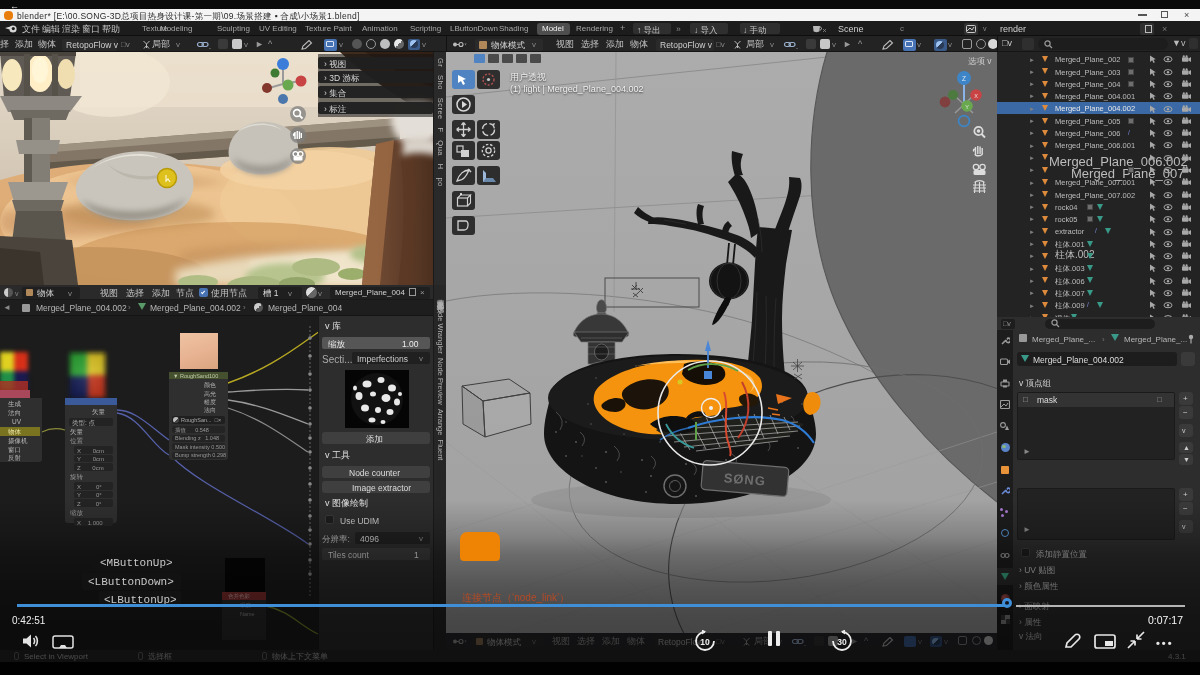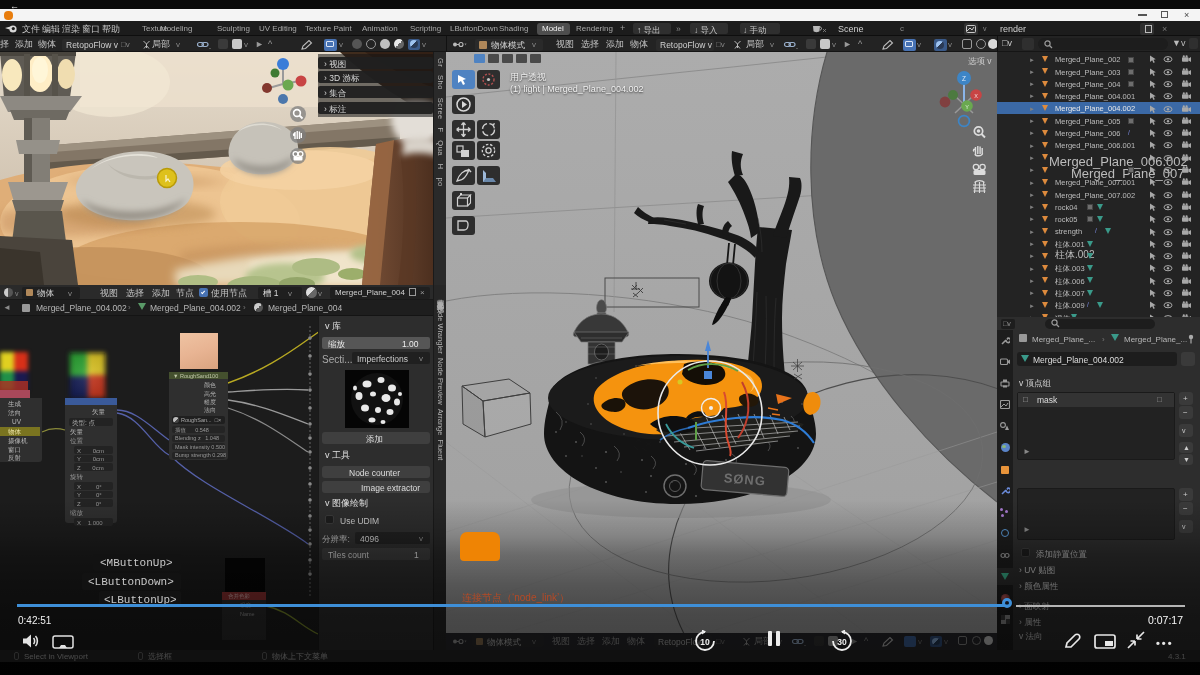--- a/index.html
+++ b/index.html
@@ -9,20 +9,21 @@
 .btn{position:absolute;background:#3f3f3f;border-radius:3px;color:#d6d6d6;font-size:9px;text-align:center}
 svg{position:absolute;display:block}
 </style></head><body>
 <div id="stage">
 
 <div class="abs" style="left:0;top:0;width:1200px;height:9px;background:#0a0a0a"></div>
 <div class="abs" style="left:10px;top:1px;color:#e8e8e8;font-size:9px">←</div>
 
 <div class="abs" style="left:0;top:9px;width:1200px;height:12px;background:#f4f4f4"></div>
 <div class="abs" style="left:4px;top:10.5px;width:9px;height:9px;background:#e87d0d;border-radius:4px"></div>
+<div class="abs" style="left:17px;top:11px;color:#2a2a2a;font-size:8.5px;white-space:nowrap;letter-spacing:0.3px">blender* [E:\00.SONG-3D总项目热身设计课-第一期\09.场景搭建 ▪ 合成\小场景1.blend]</div>
 <div class="abs" style="left:1138px;top:14px;width:9px;height:1.5px;background:#555"></div>
 <div class="abs" style="left:1161px;top:11px;width:7px;height:7px;border:1.2px solid #555"></div>
 <div class="abs" style="left:1184px;top:10px;color:#444;font-size:9px">×</div>
 
 <div class="abs" style="left:0;top:21px;width:1200px;height:15px;background:#1c1c1c;border-bottom:1px solid #0e0e0e"></div>
 <div id="topmenus">
 <svg class="abs" style="left:5px;top:24px" width="13" height="10" viewBox="0 0 13 10">
         <circle cx="8" cy="5" r="3.6" fill="#d8d8d8"></circle>
         <circle cx="8.3" cy="4.6" r="1.6" fill="#1c1c1c"></circle>
         <path d="M0 4 L6.5 2.2 L4.5 5.5 Z" fill="#d8d8d8"></path>
@@ -477,21 +478,21 @@
         <ellipse cx="10" cy="18" rx="2" ry="2.5"></ellipse>
         <ellipse cx="55" cy="24" rx="2" ry="2"></ellipse>
       </g>
 </svg>
 <div class="abs btn" style="left:322px;top:147px;width:108px;height:12px"></div>
 <div class="t" style="left:366px;top:149.5px;color:#ddd;font-size:8.5px">添加</div>
 <div class="t" style="left:325px;top:166px;color:#e0e0e0;font-size:9px">v 工具</div>
 <div class="abs btn" style="left:322px;top:181px;width:108px;height:12px"></div>
 <div class="t" style="left:349px;top:183.5px;color:#ddd;font-size:8.5px">Node counter</div>
 <div class="abs btn" style="left:322px;top:196px;width:108px;height:12px"></div>
-<div class="t" style="left:361px;top:198.5px;color:#ddd;font-size:8.5px">Image extractor</div>
+<div class="t" style="left:352px;top:198.5px;color:#ddd;font-size:8.5px">Image extractor</div>
 <div class="t" style="left:325px;top:214px;color:#e0e0e0;font-size:9px">v 图像绘制</div>
 <div class="abs" style="left:325px;top:230px;width:9px;height:9px;background:#1d1d1d;border:1px solid #3a3a3a;border-radius:2px"></div>
 <div class="t" style="left:340px;top:232px;color:#ccc;font-size:8.5px">Use UDIM</div>
 <div class="t" style="left:322px;top:250px;color:#bbb;font-size:8.5px">分辨率:</div>
 <div class="abs" style="left:355px;top:247px;width:75px;height:12px;background:#202020;border-radius:2px"></div>
 <div class="t" style="left:360px;top:249.5px;color:#ccc;font-size:8.5px">4096</div>
 <div class="t" style="left:419px;top:250px;color:#888;font-size:8px">v</div>
 <div class="abs" style="left:322px;top:263px;width:108px;height:12px;background:#3a3a3a;border-radius:2px"></div>
 <div class="t" style="left:328px;top:265.5px;color:#ccc;font-size:8.5px">Tiles count</div>
 <div class="t" style="left:414px;top:265.5px;color:#ddd;font-size:8.5px">1</div>
@@ -966,21 +967,21 @@
       <path d="M2 0.5 L2 7 L4.2 5.2 L5.5 8 L6.8 7.2 L5.5 4.8 L7.8 4.3 Z" fill="#a8a8a8"></path>
       <ellipse cx="20" cy="4.2" rx="4" ry="2.6" fill="none" stroke="#a8a8a8" stroke-width="1"></ellipse>
       <circle cx="20" cy="4.2" r="1.2" fill="#a8a8a8"></circle>
       <rect x="34" y="2.2" width="6.5" height="4.6" rx="0.8" fill="#a8a8a8"></rect>
       <path d="M40.5 3.4 L43 2 L43 7 L40.5 5.6 Z" fill="#a8a8a8"></path>
       <circle cx="35.8" cy="1.4" r="1.1" fill="#a8a8a8"></circle>
       <circle cx="38.6" cy="1.4" r="1.1" fill="#a8a8a8"></circle>
     </svg>
 <div class="t" style="left:32px;top:176.7px;color:#808080;font-size:6px">►</div>
 <div class="abs" style="left:45px;top:176.2px;width:0;height:0;border-left:3.8px solid transparent;border-right:3.8px solid transparent;border-top:6.5px solid #dd8a3d"></div>
-<div class="t" style="left:58px;top:176.4px;color:#bcbcbc;font-size:7.5px">strength</div>
+<div class="t" style="left:58px;top:176.4px;color:#bcbcbc;font-size:7.5px">extractor</div>
 <div class="t" style="left:98px;top:176.2px;color:#7a8ae0;font-size:6.5px">/</div>
 <div class="abs" style="left:108px;top:176.2px;width:0;height:0;border-left:3.8px solid transparent;border-right:3.8px solid transparent;border-top:6.5px solid #3a9a8a"></div>
 <svg class="abs" style="left:151px;top:175.5px" width="46" height="9" viewBox="0 0 46 9">
       <path d="M2 0.5 L2 7 L4.2 5.2 L5.5 8 L6.8 7.2 L5.5 4.8 L7.8 4.3 Z" fill="#a8a8a8"></path>
       <ellipse cx="20" cy="4.2" rx="4" ry="2.6" fill="none" stroke="#a8a8a8" stroke-width="1"></ellipse>
       <circle cx="20" cy="4.2" r="1.2" fill="#a8a8a8"></circle>
       <rect x="34" y="2.2" width="6.5" height="4.6" rx="0.8" fill="#a8a8a8"></rect>
       <path d="M40.5 3.4 L43 2 L43 7 L40.5 5.6 Z" fill="#a8a8a8"></path>
       <circle cx="35.8" cy="1.4" r="1.1" fill="#a8a8a8"></circle>
       <circle cx="38.6" cy="1.4" r="1.1" fill="#a8a8a8"></circle>
@@ -1196,21 +1197,21 @@
 <div class="t" style="left:100px;top:558px;color:#c8c8c8;font-size:11px;font-family:'Liberation Mono',monospace">&lt;MButtonUp&gt;</div>
 <div class="abs" style="left:82px;top:572.5px;width:99px;height:17px;background:rgba(18,18,18,0.92);border-radius:2px"></div>
 <div class="t" style="left:88px;top:576.5px;color:#c8c8c8;font-size:11px;font-family:'Liberation Mono',monospace">&lt;LButtonDown&gt;</div>
 <div class="abs" style="left:99px;top:591px;width:82px;height:17px;background:rgba(18,18,18,0.92);border-radius:2px"></div>
 <div class="t" style="left:104px;top:595px;color:#c8c8c8;font-size:11px;font-family:'Liberation Mono',monospace">&lt;LButtonUp&gt;</div>
 
 <div class="abs" style="left:17px;top:604px;width:992px;height:2.5px;background:#3e8fd8"></div>
 <div class="abs" style="left:1016px;top:604.5px;width:169px;height:2px;background:#b5b5b5"></div>
 <div class="abs" style="left:1002px;top:598px;width:10px;height:10px;border:3px solid #3e8fd8;border-radius:50%;background:rgba(10,20,35,0.6)"></div>
 
-<div class="t" style="left:18px;top:616px;color:#f0f0f0;font-size:10px">0:42:51</div>
+<div class="t" style="left:12px;top:616px;color:#f0f0f0;font-size:10px">0:42:51</div>
 <div class="t" style="left:1148px;top:615px;color:#fafafa;font-size:10.5px">0:07:17</div>
 
 <svg class="abs" style="left:22px;top:633px" width="20" height="16" viewBox="0 0 20 16">
 <path d="M1 5.5 L4.5 5.5 L9 1.5 L9 14.5 L4.5 10.5 L1 10.5 Z" fill="#e2e2e2"></path>
 <path d="M11.5 5 C13 6.5 13 9.5 11.5 11 M13.5 3 C16 5.5 16 10.5 13.5 13" stroke="#e2e2e2" stroke-width="1.6" fill="none"></path>
 </svg>
 
 <svg class="abs" style="left:52px;top:635px" width="22" height="14" viewBox="0 0 22 14">
 <rect x="1" y="1" width="20" height="12" rx="2" fill="none" stroke="#e2e2e2" stroke-width="1.5"></rect>
 <path d="M7 13 L9 10 L13 10 L15 13" fill="#e2e2e2"></path>

